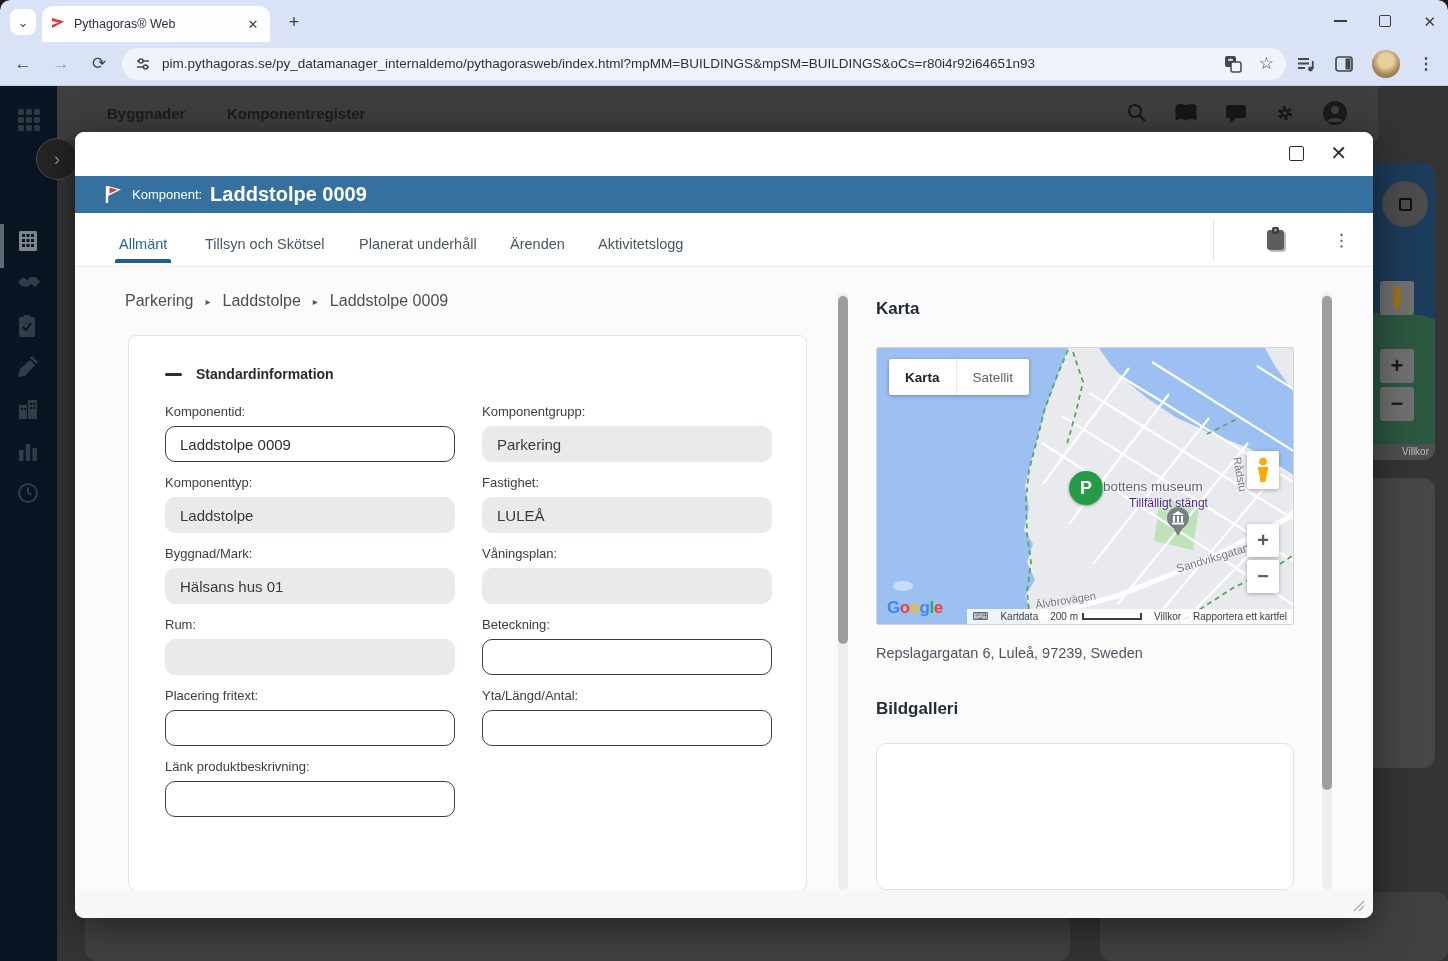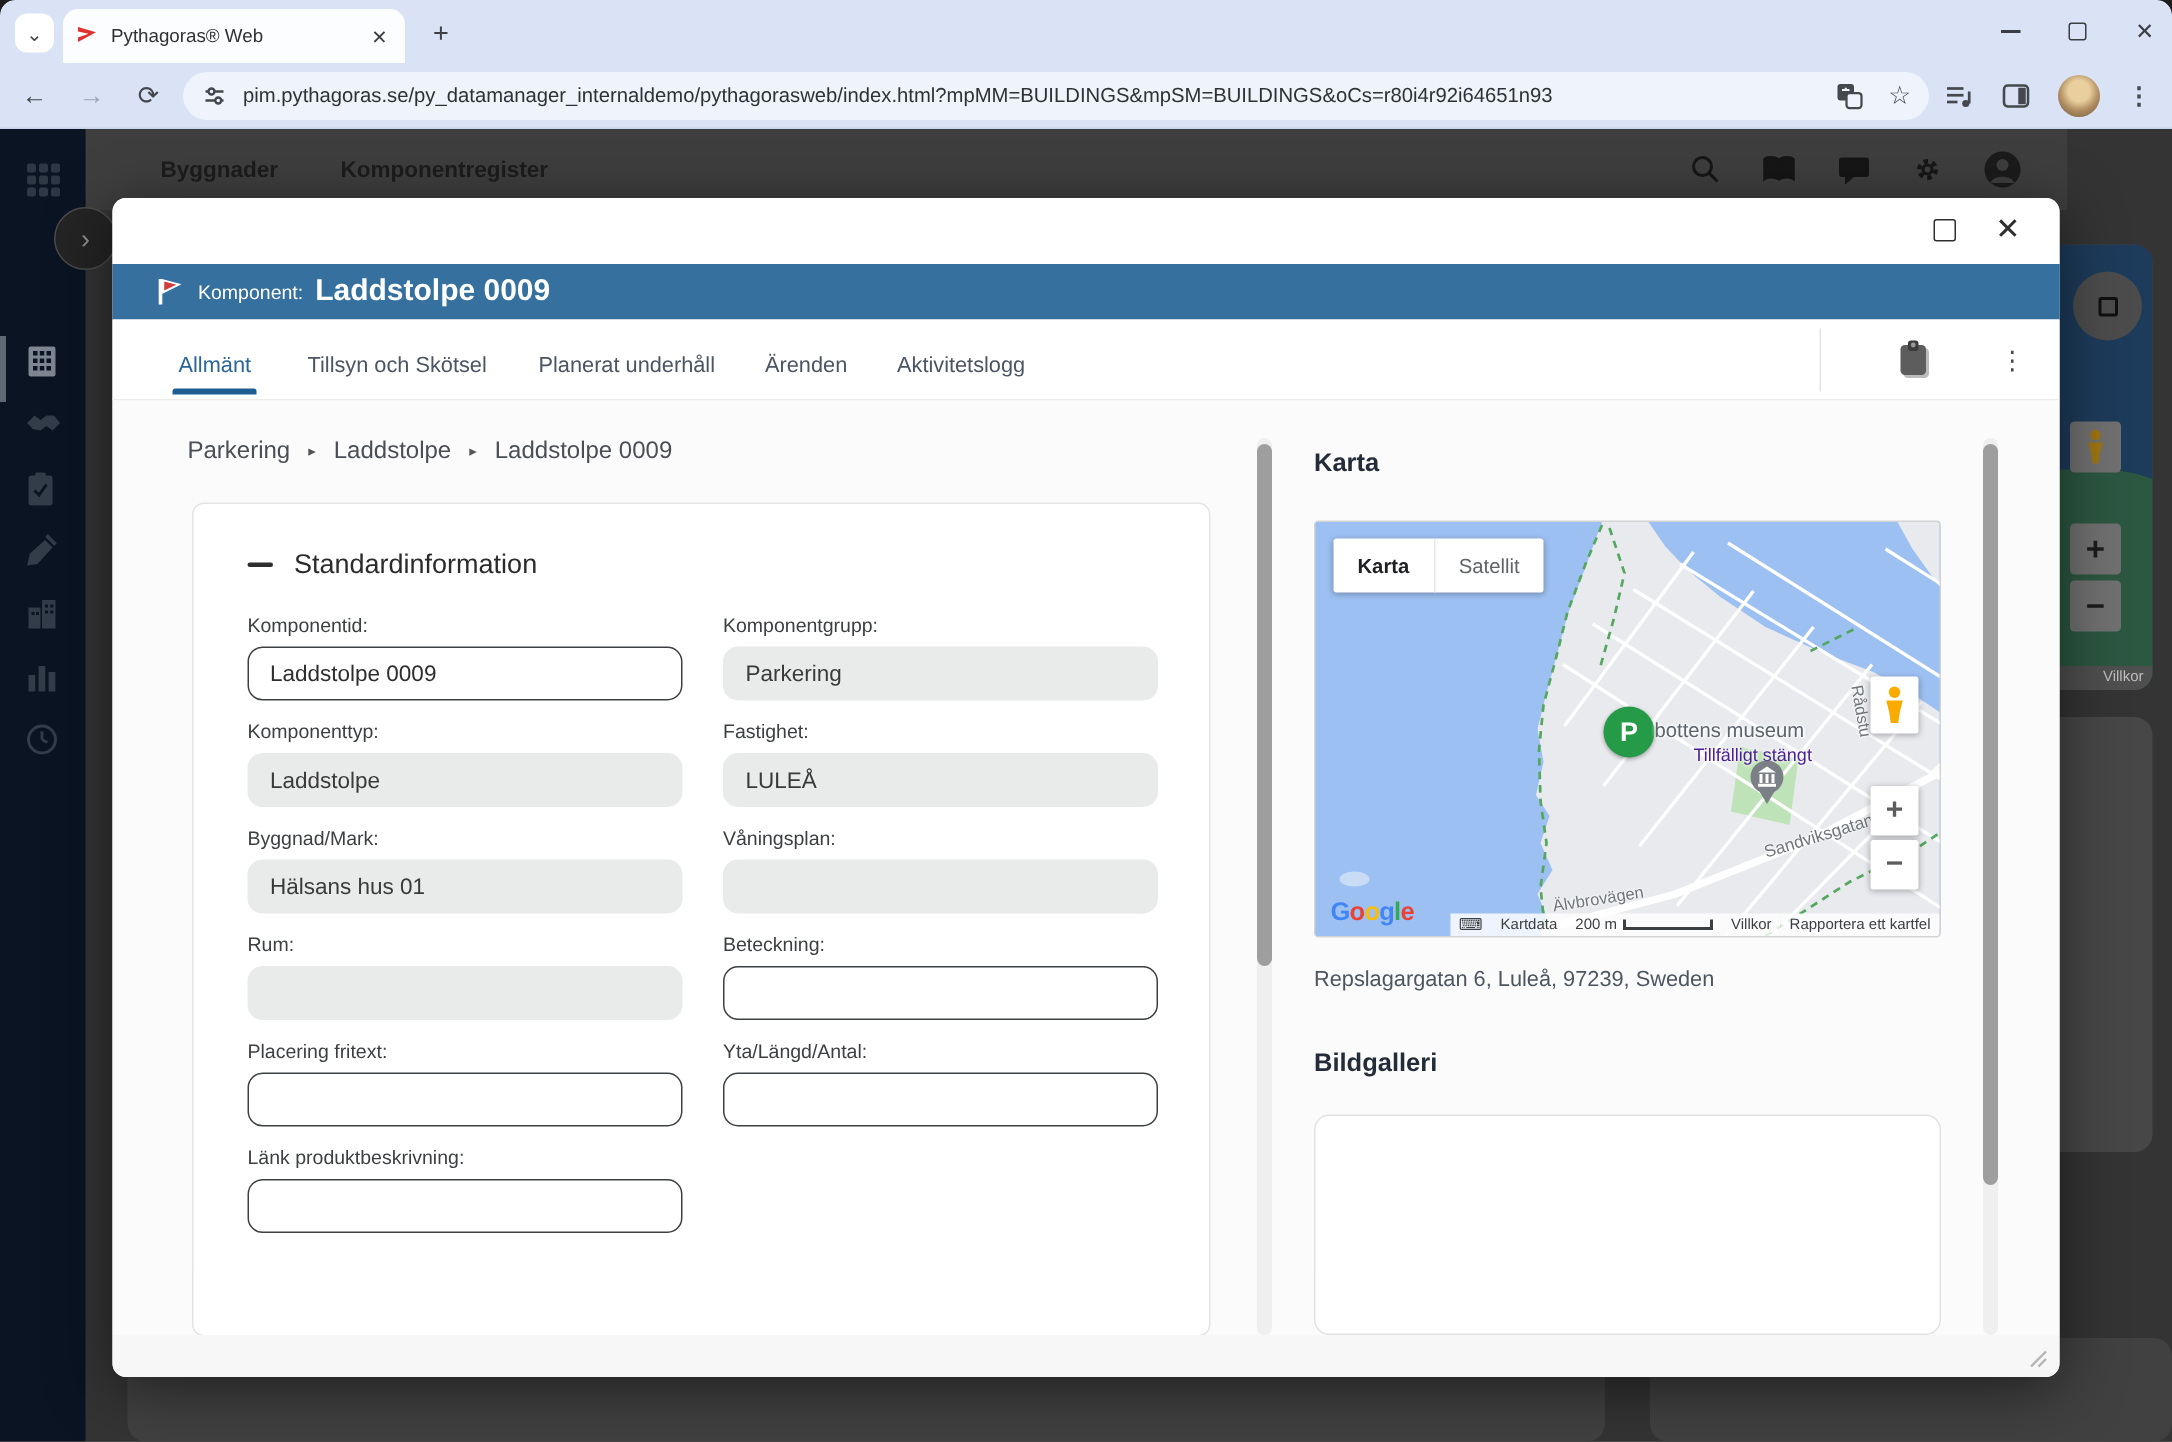--- a/index.html
+++ b/index.html
@@ -77,21 +77,21 @@
   .m-kebab { margin-left:44px; color:#4a4a4a; font-size:17px; letter-spacing:0; }
 
   .m-body { position:absolute; left:0; top:135px; width:100%; height:623px; background:#fbfbfb; }
   .breadcrumb { position:absolute; left:50px; top:25px; display:flex; align-items:center; gap:12px; font-size:16px; color:#4b4f55; }
   .bc-sep { font-size:10px; color:#555; }
 
   .form-card { position:absolute; left:53px; top:68px; width:679px; height:556px; background:#fff;
                border:1px solid #e4e4e4; border-radius:8px; padding:30px 36px 0 36px; overflow:hidden; }
   .sec-head { display:flex; align-items:center; gap:14px; margin-bottom:10px; }
   .sec-minus { width:17px; height:3px; background:#2e2e2e; border-radius:2px; }
-  .sec-title { font-size:18px; font-weight:normal; color:#2b2b2b; }
+  .sec-title { font-size:14px; font-weight:bold; color:#2b2b2b; }
   .fgrid { display:grid; grid-template-columns:290px 290px; column-gap:27px; row-gap:13px; margin-top:22px; }
   .flabel { font-size:13px; color:#3d4043; margin-bottom:7px; }
   .finput { height:36px; border-radius:10px; display:flex; align-items:center; padding:0 14px; font-size:15px; color:#2e2e2e; position:relative; }
   .finput.editable { background:#fff; border:1.5px solid #3c4043; }
   .finput.disabled { background:#e9eaea; border:1.5px solid #e9eaea; color:#3a3a3a; }
   .finput .caret { position:absolute; right:14px; font-size:10px; color:#333; }
 
   .vscroll { position:absolute; width:10px; border-radius:5px; background:#efefef; }
   .vthumb { position:absolute; left:0; width:10px; border-radius:5px; background:#9e9e9e; }
 

